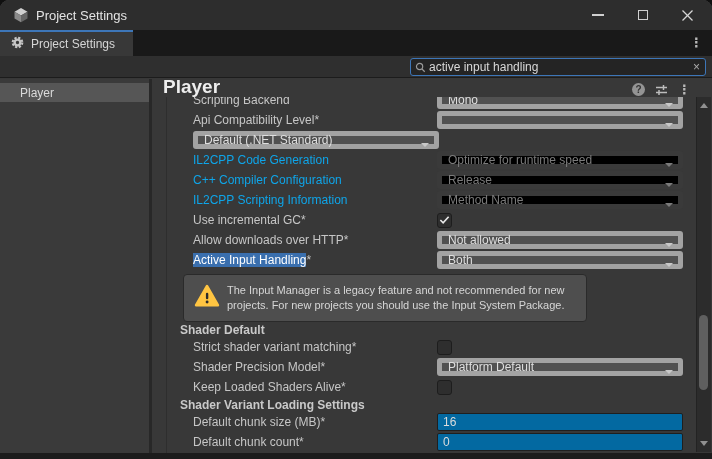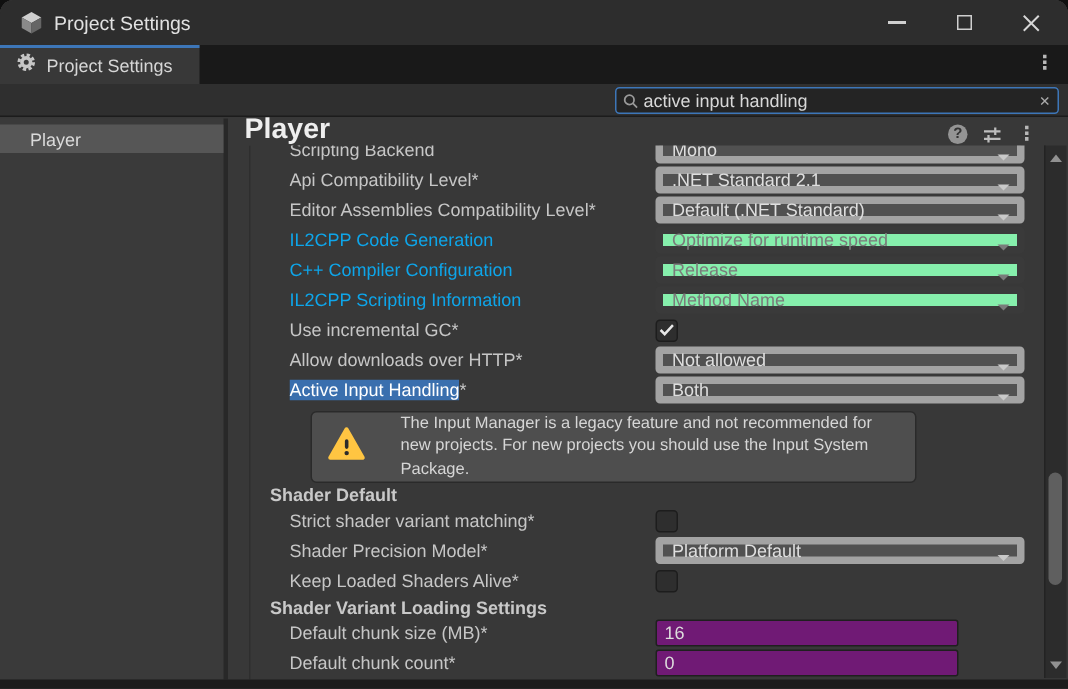--- a/index.html
+++ b/index.html
@@ -48,30 +48,30 @@
   .row{height:20px;display:flex;align-items:center;padding-left:38px;}
   .row-label{width:244px;flex:none;font-size:12px;color:#c6c6c6;white-space:nowrap;overflow:hidden;}
   .row-label.dim{color:#0ea5e9;}
   .hl{background:var(--match,#3a6fae);color:#ffffff;}
   .control{width:246px;flex:none;position:relative;}
   .dropdown{height:18px;background:#515151;border:5px solid #a3a3a3;border-radius:3px;color:#dfdfdf;
     font-size:12px;display:flex;align-items:center;padding:0 18px 0 6px;position:relative;}
   .dropdown .dd-val{white-space:nowrap;overflow:hidden;}
   .arr{position:absolute;right:5px;top:7px;width:0;height:0;border-left:4px solid transparent;
     border-right:4px solid transparent;border-top:4px solid #c9c9c9;}
-  .dropdown.disabled{background:#86efac;color:#7b7b7b;border-color:#3a3a3a;}
+  .dropdown.disabled{background:#000000;color:#7b7b7b;border-color:#3a3a3a;}
   .dropdown.disabled .arr{border-top-color:#7b7b7b;}
   .checkbox{width:15px;height:15px;background:#2e2e2e;border:1px solid #1d1d1d;border-radius:3px;
     display:flex;align-items:center;justify-content:center;}
-  .textfield{height:18px;width:202px;background:#701a75;border:1px solid #1f1f1f;border-radius:2px;
+  .textfield{height:18px;width:246px;background:#0369a1;border:1px solid #1f1f1f;border-radius:2px;
     color:#dcdcdc;font-size:12px;display:flex;align-items:center;padding:0 5px;}
   .section{height:15px;display:flex;align-items:center;padding-left:25px;font-size:12px;
     font-weight:bold;color:#c9c9c9;}
-  .warnrow{margin:4px 0 0 52px;width:404px;height:48px;background:#4e4e4e;border:1px solid #2a2a2a;
-    border-radius:4px;display:flex;align-items:center;gap:23px;padding:0 10px;}
+  .warnrow{margin:4px 0 0 28px;width:404px;height:48px;background:#4e4e4e;border:1px solid #2a2a2a;
+    border-radius:4px;display:flex;align-items:center;gap:7px;padding:0 10px;}
   .warntext{font-size:11px;color:#d6d6d6;line-height:1.4;}
   
   .scrollbar{position:absolute;right:1px;top:18px;width:15px;bottom:1px;background:#2c2c2c;border-left:1px solid #232323;}
   .sb-up,.sb-down{position:absolute;left:3px;width:0;height:0;border-left:4.5px solid transparent;border-right:4.5px solid transparent;}
   .sb-up{top:6px;border-bottom:5px solid #919191;}
   .sb-down{bottom:6px;border-top:5px solid #919191;}
   .sb-thumb{position:absolute;left:2px;width:9px;top:218px;height:75px;background:#5f5f5f;border-radius:5px;}
   .bottomstrip{position:absolute;left:0;right:0;bottom:0;height:6px;background:#1c1c1c;}
 </style>
 </head>
@@ -160,27 +160,25 @@
               <div class="dropdown">
                 <span class="dd-val">Mono</span>
                 <span class="arr"></span>
               </div>
             </div>
           </div>
           <div class="row">
             <span class="row-label">Api Compatibility Level*</span>
             <div class="control">
               <div class="dropdown">
-                <span class="dd-val">.NET Standard 2.1</span>
-                <span class="arr"></span>
-              </div>
-            </div>
-          </div>
-          <div class="row">
-            <span class="row-label">Editor Assemblies Compatibility Level*</span>
+                <span class="arr"></span>
+              </div>
+            </div>
+          </div>
+          <div class="row">
             <div class="control">
               <div class="dropdown">
                 <span class="dd-val">Default (.NET Standard)</span>
                 <span class="arr"></span>
               </div>
             </div>
           </div>
           <div class="row">
             <span class="row-label dim">IL2CPP Code Generation</span>
             <div class="control">

